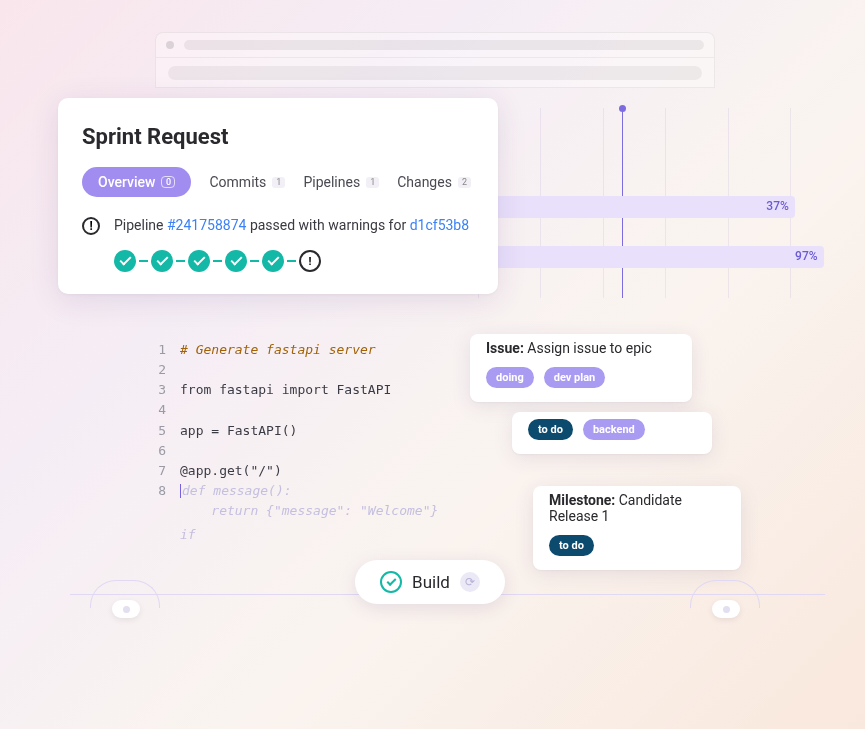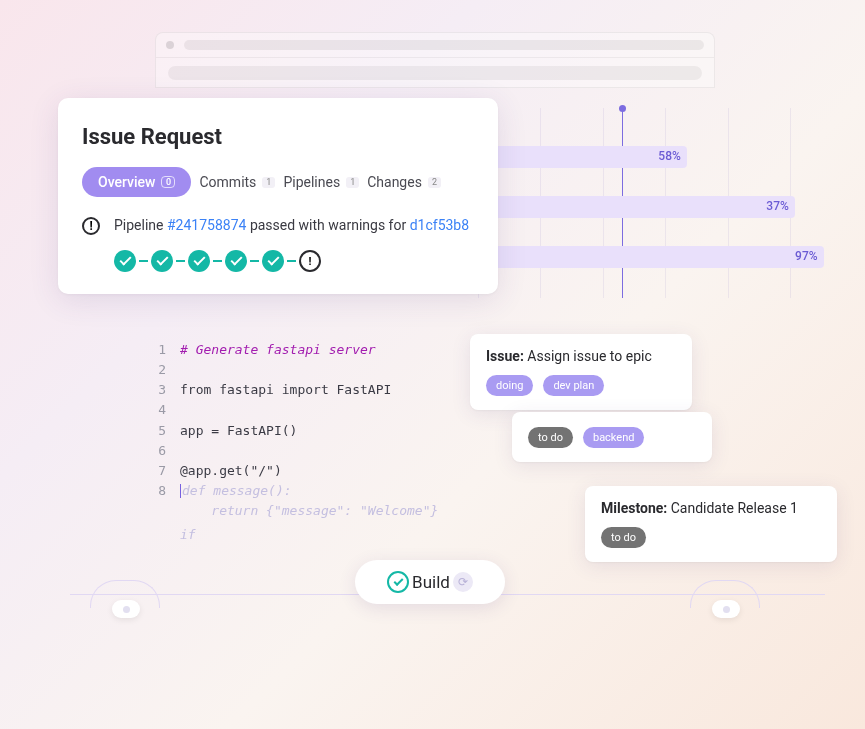--- a/index.html
+++ b/index.html
@@ -41,21 +41,21 @@
   .bar .pct { position:absolute; right:6px; top:3px; font-size:12px; color:#6b5bd4; font-weight:500; }
 
   
   .card {
     position:absolute; left:58px; top:98px; width:440px;
     background:#fff; border-radius:10px;
     box-shadow: 0 6px 30px rgba(70,50,120,0.12), 0 1px 3px rgba(0,0,0,0.04);
     padding: 26px 24px 22px;
   }
   .card h1 { font-size:22px; font-weight:700; color:#2a2a2e; margin-bottom:18px; }
-  .tabs { display:flex; align-items:center; gap:8px; margin-bottom:18px; }
+  .tabs { display:flex; align-items:center; gap:18px; margin-bottom:18px; }
   .tab {
     font-size:14px; color:#4a4a52; display:flex; align-items:center; gap:6px;
     cursor:pointer; padding:6px 0;
   }
   .tab.active {
     background:#a18cf0; color:#fff; padding:7px 16px; border-radius:18px; font-weight:500;
   }
   .tab .count {
     font-size:9px; color:#888; background:#f2f0f6; border-radius:3px; padding:1px 4px;
     line-height:1;
@@ -85,37 +85,37 @@
   .check { width:11px; height:6px; border-left:2px solid #fff; border-bottom:2px solid #fff; transform:rotate(-45deg) translate(1px,-1px); }
 
   
   .code {
     position:absolute; left:152px; top:340px; width:320px;
     font-family: "SFMono-Regular", Consolas, monospace; font-size:13px; line-height:1.55;
   }
   .code-row { display:flex; gap:14px; }
   .ln { width:14px; text-align:right; color:#9a9aa6; }
   .ct { white-space:pre; color:#3b3b45; }
-  .c-comment { color:#a21caf; font-style:italic; }
+  .c-comment { color:#a16207; font-style:italic; }
   .c-ghost { color:#c4bfe0; font-style:italic; }
   .cursor { display:inline-block; width:1px; height:14px; background:#7760e0; vertical-align:middle; margin-right:1px; }
 
   
   .float {
     position:absolute; background:#fff; border-radius:8px;
     box-shadow:0 4px 20px rgba(70,50,120,0.1), 0 1px 2px rgba(0,0,0,0.04);
-    padding:14px 16px 14px;
+    padding:6px 16px 14px;
   }
   .float .title { font-size:14px; color:#2a2a2e; margin-bottom:10px; }
   .float .title b { font-weight:700; }
   .pill {
     display:inline-block; font-size:11px; color:#fff; background:#a99bf2;
-    padding:4px 10px; border-radius:11px; margin-right:6px; font-weight:400;
-  }
-  .pill.dark { background:#737373; }
+    padding:4px 10px; border-radius:11px; margin-right:6px; font-weight:700;
+  }
+  .pill.dark { background:#0c4a6e; }
 
   
   .flowline {
     position:absolute; left:70px; right:40px; top:594px; height:1px; background:#e1d8f3;
   }
   .flowline::before, .flowline::after { content:""; }
   .bump {
     position:absolute; top:580px; width:52px; height:28px;
     border:1px solid #e1d8f3; border-bottom:none; border-radius: 26px 26px 0 0;
     background: transparent;
@@ -124,21 +124,21 @@
   .bump.right { left: 690px; width:70px; }
   .node-small {
     position:absolute; width:28px; height:18px; background:#fff; border-radius:9px;
     box-shadow:0 2px 6px rgba(0,0,0,0.08);
     display:flex; align-items:center; justify-content:center;
   }
   .node-small .d { width:7px; height:7px; border-radius:50%; background:#e2dff0; }
   .build {
     position:absolute; left:355px; top:560px; width:150px; height:44px; background:#fff;
     border-radius:22px; box-shadow:0 4px 18px rgba(70,50,120,0.12);
-    display:flex; align-items:center; justify-content:center; gap:3px;
+    display:flex; align-items:center; justify-content:center; gap:10px;
   }
   .build .left-ic {
     width:22px; height:22px; border:2px solid #14b8a6; border-radius:50%;
     display:flex; align-items:center; justify-content:center;
   }
   .build .left-ic .ck { width:9px; height:5px; border-left:2px solid #14b8a6; border-bottom:2px solid #14b8a6; transform:rotate(-45deg) translate(1px,-1px); }
   .build .lbl { font-size:17px; color:#2a2a2e; }
   .build .right-ic {
     width:20px; height:20px; border-radius:50%; background:#ece9f6;
     display:flex; align-items:center; justify-content:center; color:#b9b3d8; font-size:12px;
@@ -162,33 +162,30 @@
     <div class="vline" style="left:0%"></div>
     <div class="vline" style="left:20%"></div>
     <div class="vline" style="left:40%"></div>
     <div class="vline" style="left:60%"></div>
     <div class="vline" style="left:80%"></div>
     <div class="vline" style="left:100%"></div>
     <div class="marker-line" style="left:46%">
       <div class="marker-dot"></div>
     </div>
   </div>
-  <div class="bar" style="left:8px; top:38px; width:58%;">
-    <span class="pct">58%</span>
-  </div>
   <div class="bar" style="left:8px; top:88px; width:88%;">
     <span class="pct">37%</span>
   </div>
   <div class="bar" style="left:8px; top:138px; width:96%;">
     <span class="pct">97%</span>
   </div>
 </div>
 
 <div class="card">
-  <h1>Issue Request</h1>
+  <h1>Sprint Request</h1>
 
   <div class="tabs">
     <div class="tab active">
       <span>Overview</span>
       <span class="count-pill">0</span>
     </div>
     <div class="tab">
       <span>Commits</span>
       <span class="count">1</span>
     </div>
@@ -281,21 +278,21 @@
   <div class="title"><b>Issue:</b><span> Assign issue to epic</span></div>
   <span class="pill">doing</span>
   <span class="pill">dev plan</span>
 </div>
 
 <div class="float" style="left:512px; top:412px; width:200px;">
   <span class="pill dark">to do</span>
   <span class="pill">backend</span>
 </div>
 
-<div class="float" style="left:585px; top:486px; width:252px;">
+<div class="float" style="left:533px; top:486px; width:208px;">
   <div class="title"><b>Milestone:</b><span> Candidate Release 1</span></div>
   <span class="pill dark">to do</span>
 </div>
 
 <div class="flowline"></div>
 <div class="bump left"></div>
 <div class="bump right"></div>
 <div class="node-small" style="left:112px; top:600px;">
     <div class="d"></div>
   </div>

